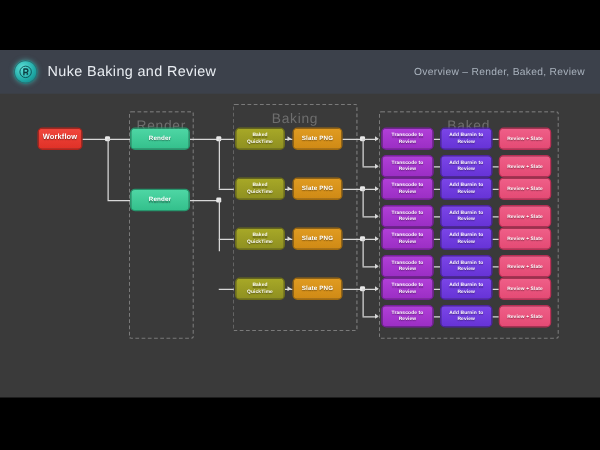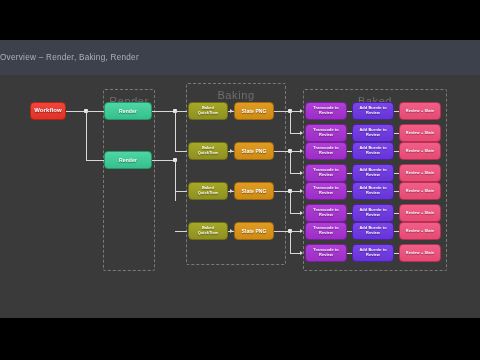--- a/index.html
+++ b/index.html
@@ -62,21 +62,31 @@
          border-left:3.5px solid #d8d8d8;}
 </style>
 </head>
 <body>
 
 <div id="stage">
 
   <div id="content">
 
     <div id="header">
-      <div class="hdr-right">Overview – Render, Baking, Render</div>
+      <div class="hdr-left">
+        <span class="logo">
+          <svg width="11" height="11" viewBox="0 0 24 24">
+            <circle cx="12" cy="12" r="10" fill="none" stroke="#0b4f54" stroke-width="1.6"></circle>
+            <path d="M9 17V7h4a3 3 0 0 1 0 6H9" fill="none" stroke="#0b3d42" stroke-width="2.4" stroke-linecap="round" stroke-linejoin="round"></path>
+            <circle cx="15" cy="15.5" r="1.6" fill="#0b3d42"></circle>
+          </svg>
+        </span>
+        <span class="hdr-title">Nuke Baking and Review</span>
+      </div>
+      <div class="hdr-right">Overview – Render, Baked, Review</div>
     </div>
 
     <div id="canvas">
 
       <div class="group" style="left:103px;top:14px;width:50px;height:180px;">
         <div class="group-title">Render</div>
       </div>
       <div class="group" style="left:186px;top:8px;width:98px;height:180px;">
         <div class="group-title">Baking</div>
       </div>

